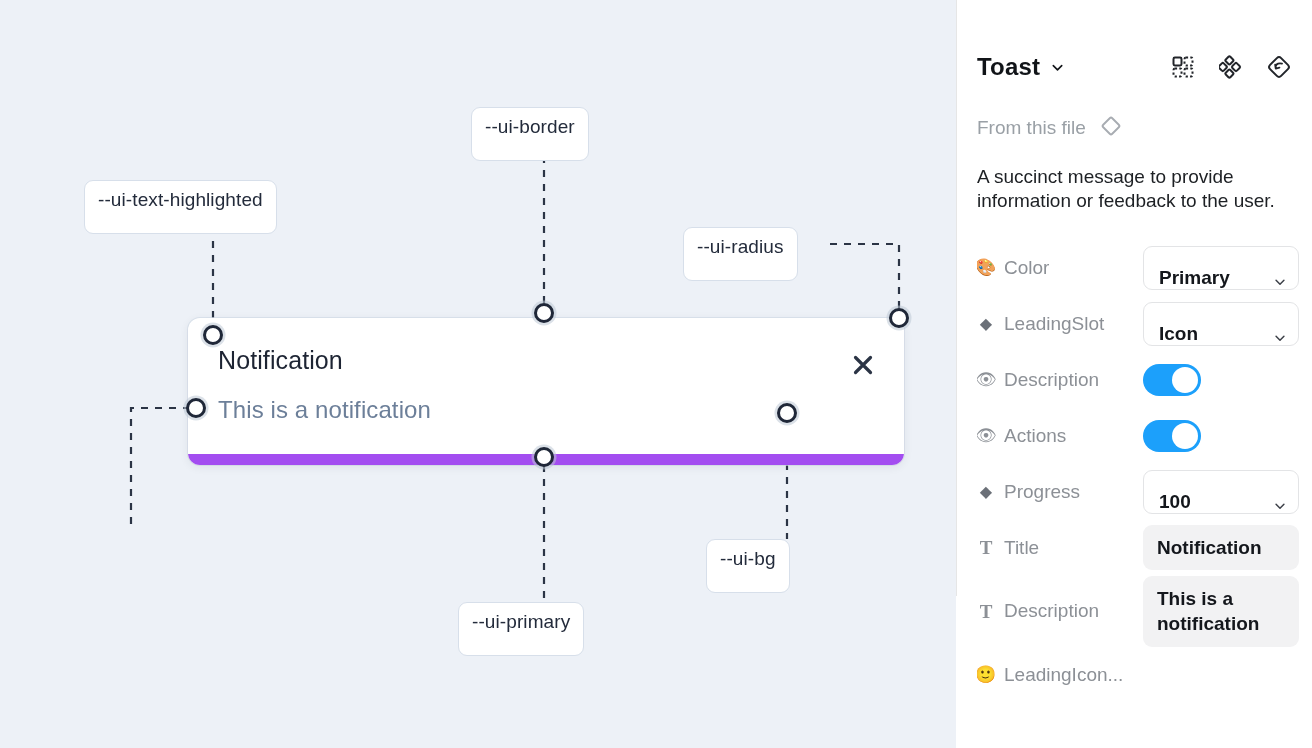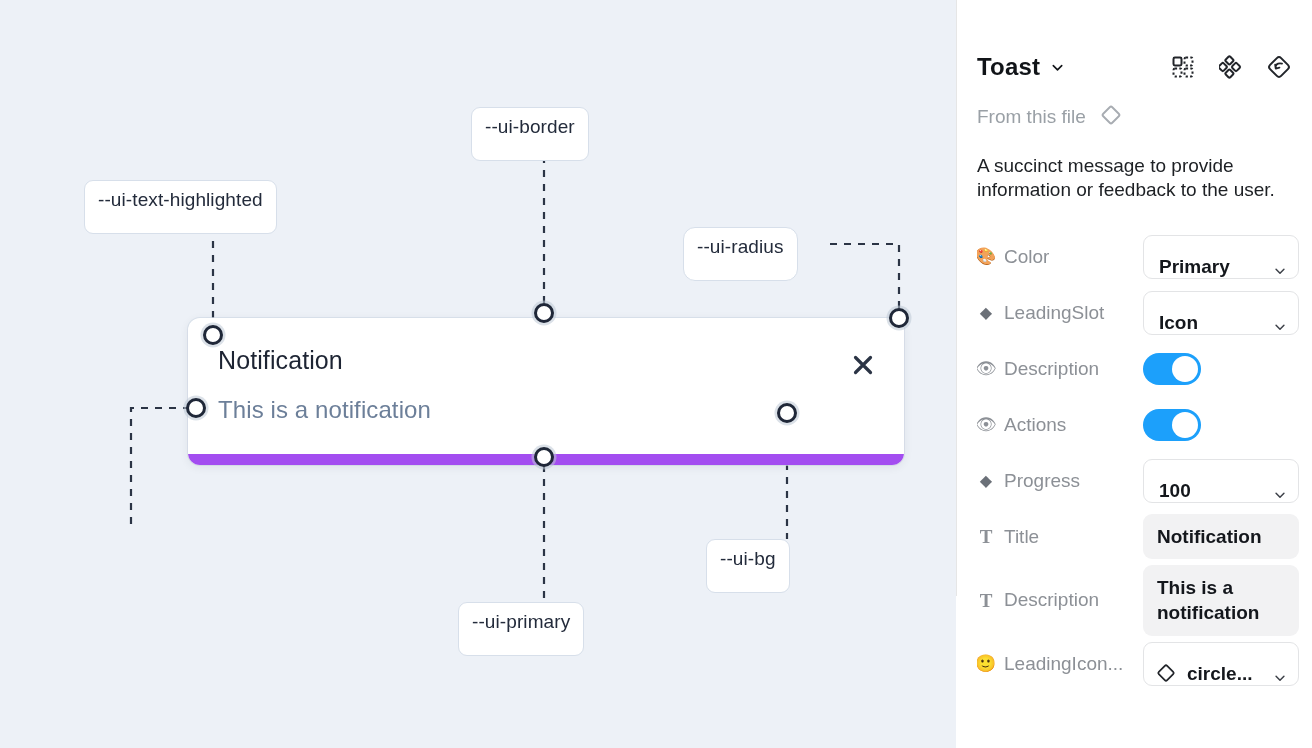--- a/index.html
+++ b/index.html
@@ -85,21 +85,21 @@
     display: flex; align-items: center;
     height: 62px; margin-top: 36px;
   }
   #panel-title {
     font-size: 24px; font-weight: bold; color: #111418; letter-spacing: .2px;
   }
   #panel-title-caret { margin-left: 10px; display: flex; align-items: center; cursor: pointer; }
   #panel-header-icons { margin-left: auto; display: flex; align-items: center; gap: 22px; }
   .hdr-icon { display: flex; align-items: center; justify-content: center; width: 26px; height: 26px; cursor: pointer; }
 
-  #from-file-row { display: flex; align-items: center; gap: 12px; margin-top: 4px; }
+  #from-file-row { display: flex; align-items: center; gap: 12px; margin-top: 15px; }
   #from-file-label { font-size: 19px; color: #9aa0a6; }
 
   #panel-desc {
     margin-top: 22px;
     font-size: 19px; line-height: 1.28; color: #1d2024;
   }
 
   
   #props { margin-top: 26px; }
   .prop-row {
@@ -174,21 +174,21 @@
         <path d="M131,524 L131,408 L188,408"></path>
 
         <path d="M544,465 L544,602"></path>
 
         <path d="M787,421 L787,539"></path>
       </g>
     </svg>
 
     <div class="pill" style="left:84px;  top:180px;">--ui-text-highlighted</div>
     <div class="pill" style="left:471px; top:107px;">--ui-border</div>
-    <div class="pill" style="left:683px; top:227px;border-radius:12px;">--ui-radius</div>
+    <div class="pill" style="left:683px; top:227px;">--ui-radius</div>
     <div class="pill" style="left:458px; top:602px;">--ui-primary</div>
     <div class="pill" style="left:706px; top:539px;">--ui-bg</div>
 
     <div id="toast">
       <div id="toast-title">Notification</div>
       <div id="toast-desc">This is a notification</div>
       <div id="toast-close">
         <svg width="22" height="22" viewBox="0 0 22 22">
           <path d="M3.5 3.5 L18.5 18.5 M18.5 3.5 L3.5 18.5" stroke="#2b3445" stroke-width="3.2" stroke-linecap="round"></path>
         </svg>
@@ -348,32 +348,17 @@
         <div class="prop-ctl">
           <div class="textfield">This is a notification</div>
         </div>
       </div>
 
       <div class="prop-row">
         <div class="prop-label">
           <span class="prop-ico">🙂</span>
           <span>LeadingIcon...</span>
         </div>
-        <div class="prop-ctl">
-          <div class="select" style="padding-left:10px;">
-            <span class="sel-diamond">
-              <svg width="24" height="24" viewBox="0 0 26 26">
-                <rect x="6.6" y="6.6" width="12.8" height="12.8" rx="1.8" transform="rotate(45 13 13)" fill="none" stroke="#22252a" stroke-width="1.9"></rect>
-              </svg>
-            </span>
-            <span class="sel-val">circle...</span>
-            <span class="sel-caret">
-              <svg width="14" height="14" viewBox="0 0 16 16">
-                  <path d="M3.5 6 L8 10.5 L12.5 6" stroke="#3c4048" stroke-width="1.7" fill="none" stroke-linecap="round" stroke-linejoin="round"></path>
-                </svg>
-            </span>
-          </div>
-        </div>
       </div>
 
     </div>
   </div>
 </div>
 
 </body></html>

